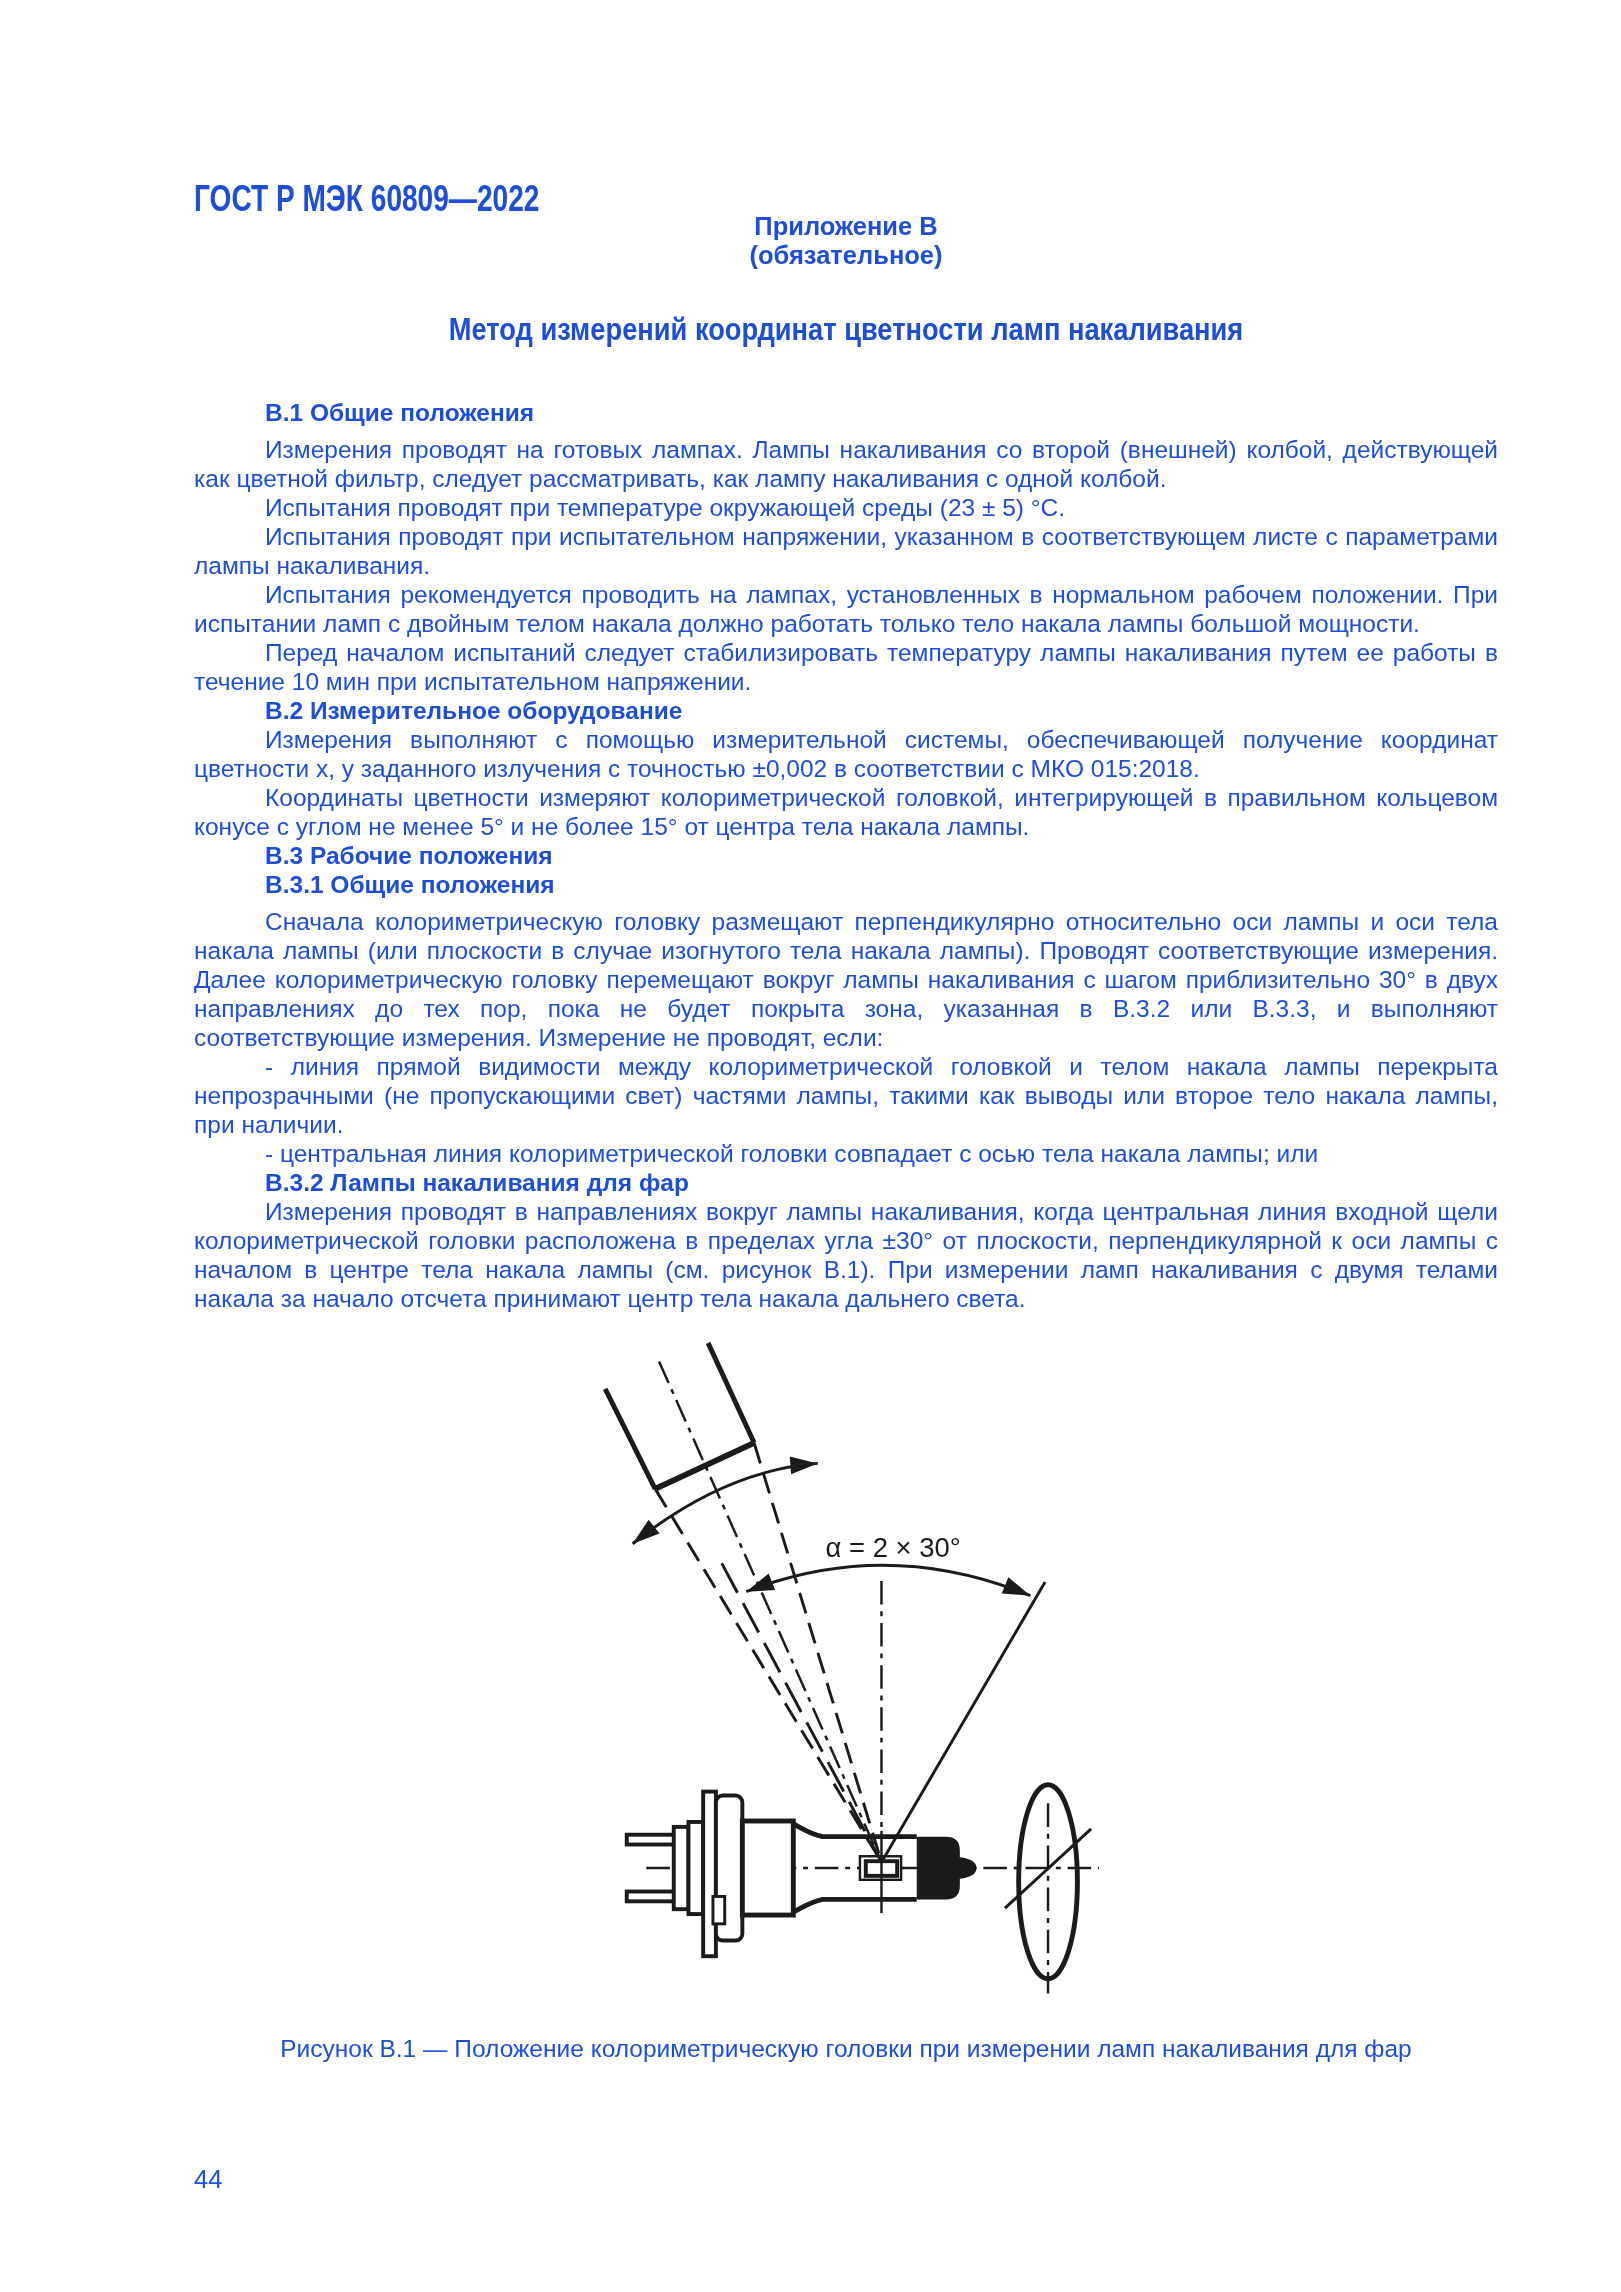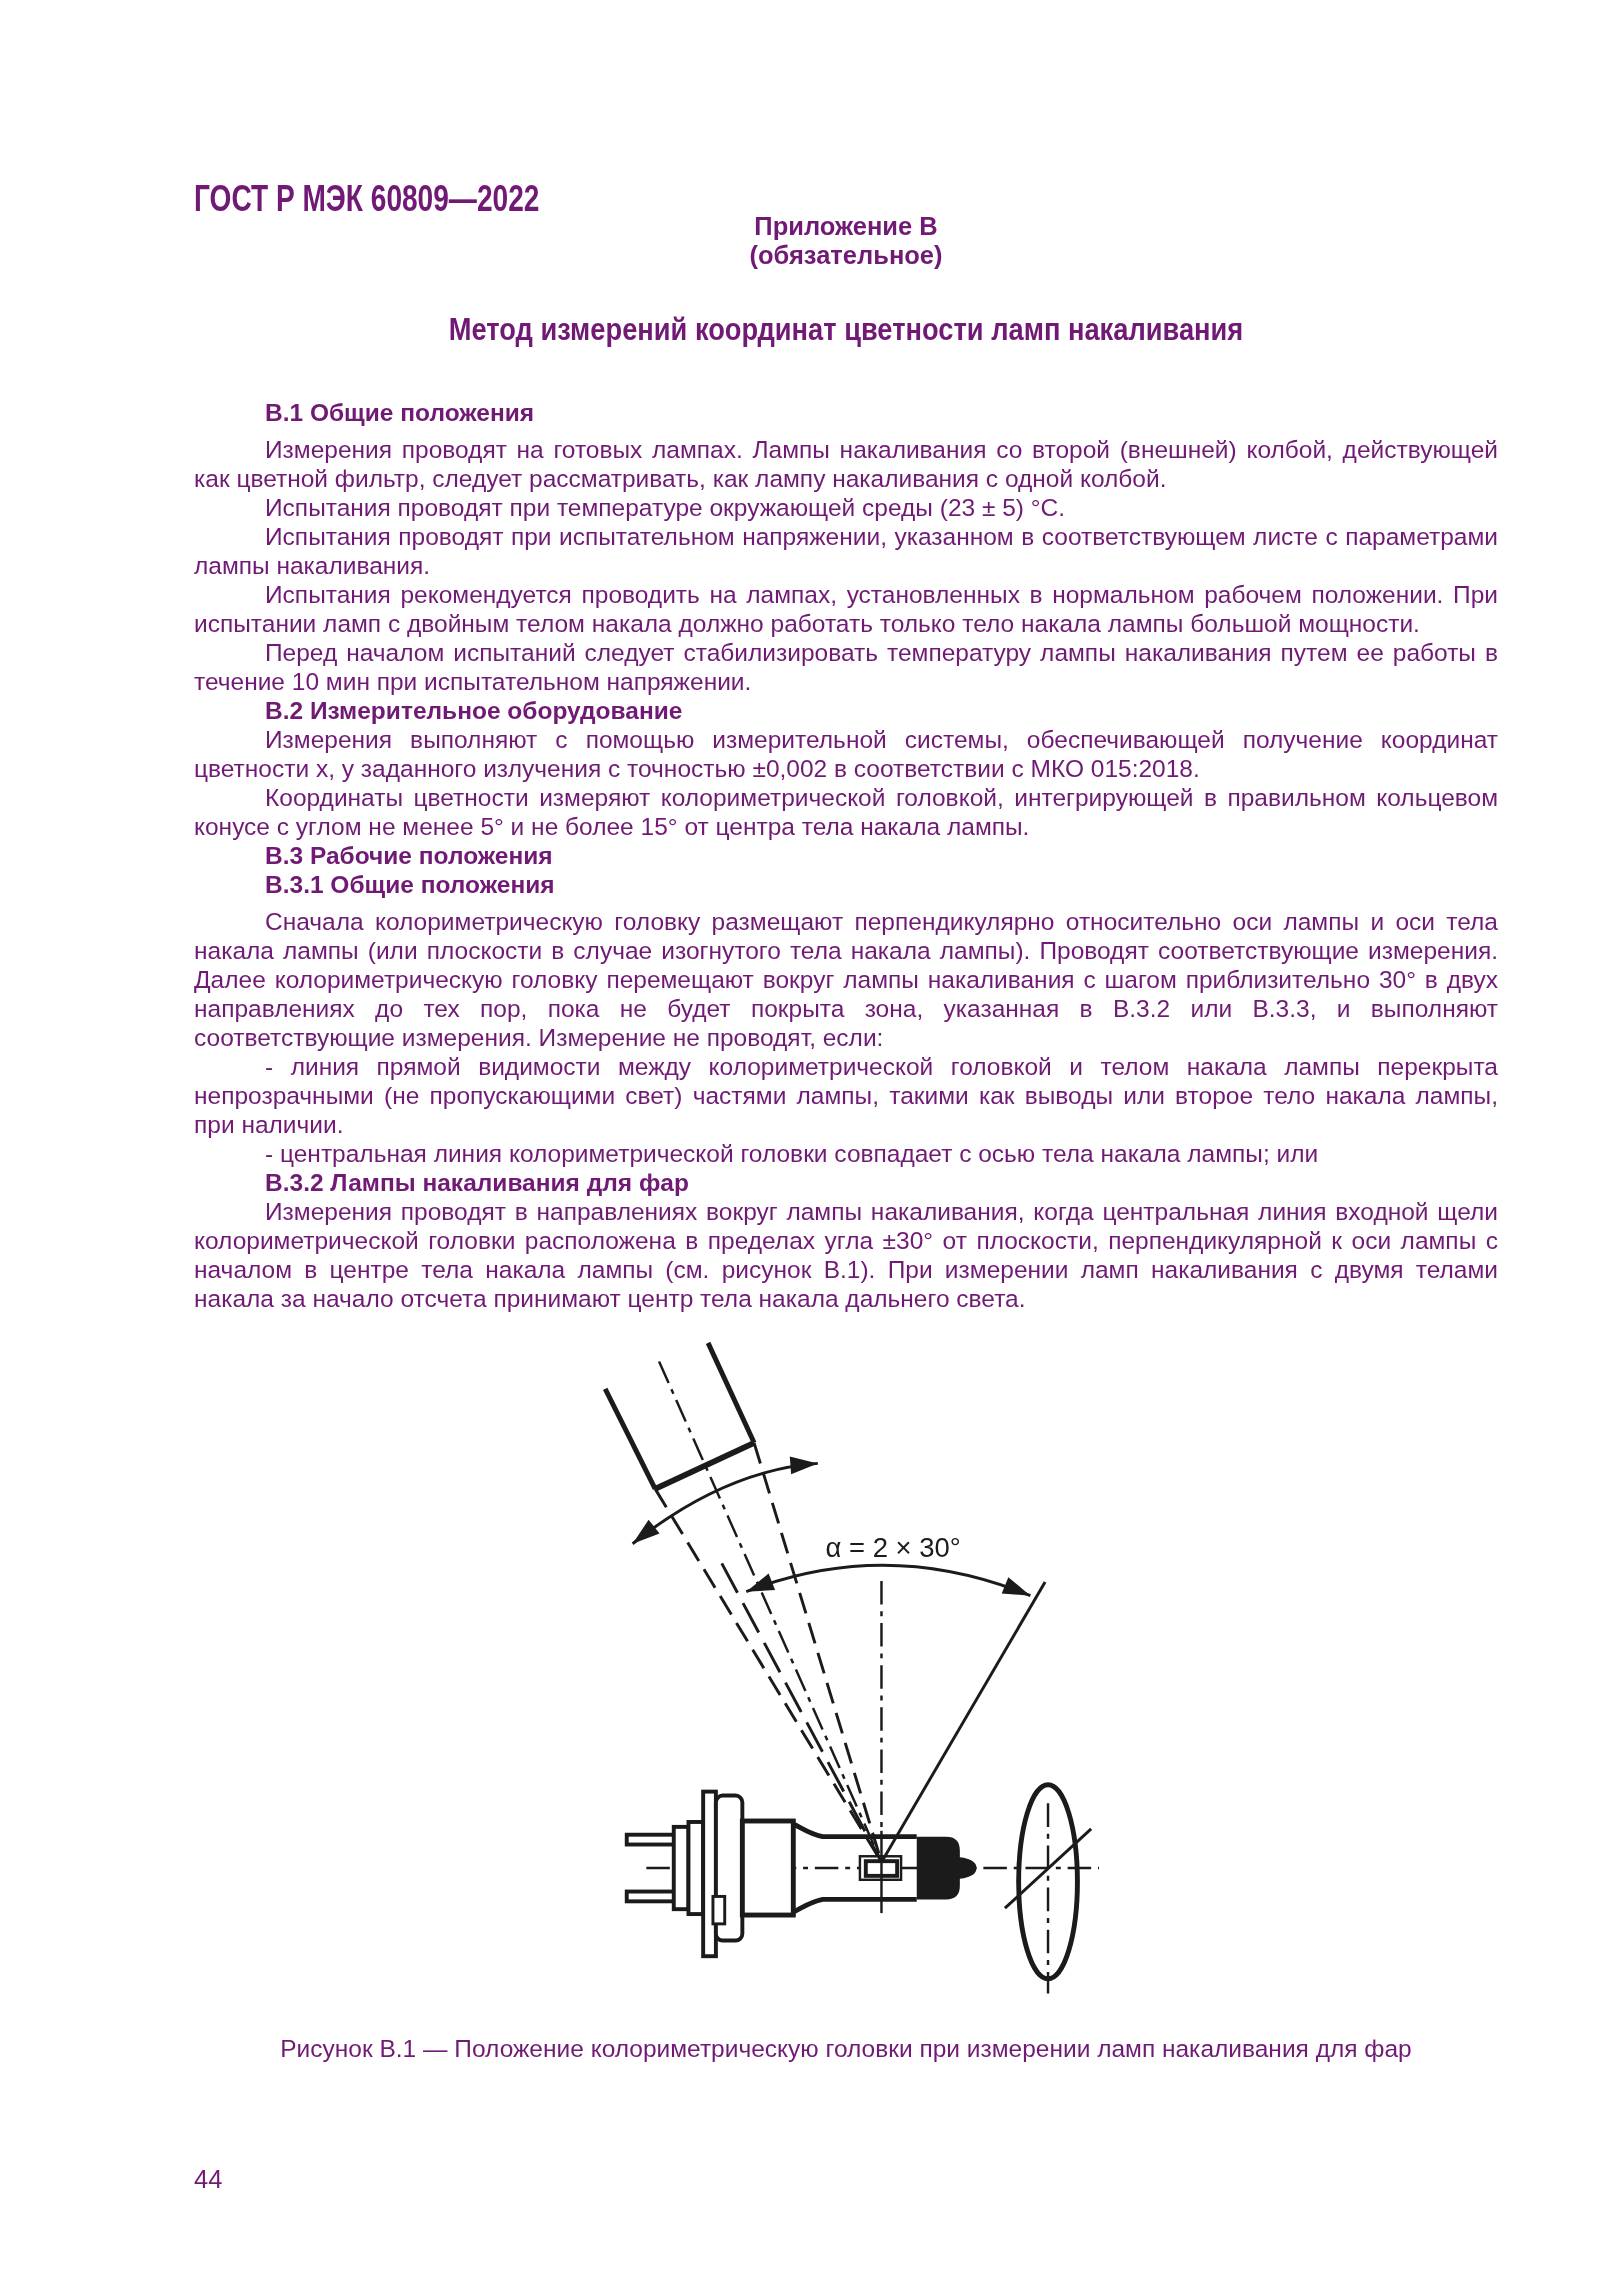--- a/index.html
+++ b/index.html
@@ -1,21 +1,21 @@
 <!DOCTYPE html>
 <html lang="ru"><head>
 <meta charset="utf-8">
 <style>
   html,body{margin:0;padding:0;background:#888;}
   .page{
     position:relative;
     width:1621px;height:2293px;
     background:#ffffff;
     font-family:"Liberation Sans", sans-serif;
-    color:#701a75;
+    color:#1d4ed8;
     overflow:hidden;
   }
   .doc-header{
     position:absolute;left:194px;top:178px;
     font-size:36px;font-weight:bold;white-space:nowrap;
     transform:scaleX(0.78);transform-origin:left top;
     letter-spacing:0px;
   }
   .appendix-block{
     position:absolute;left:194px;top:212px;width:1304px;

